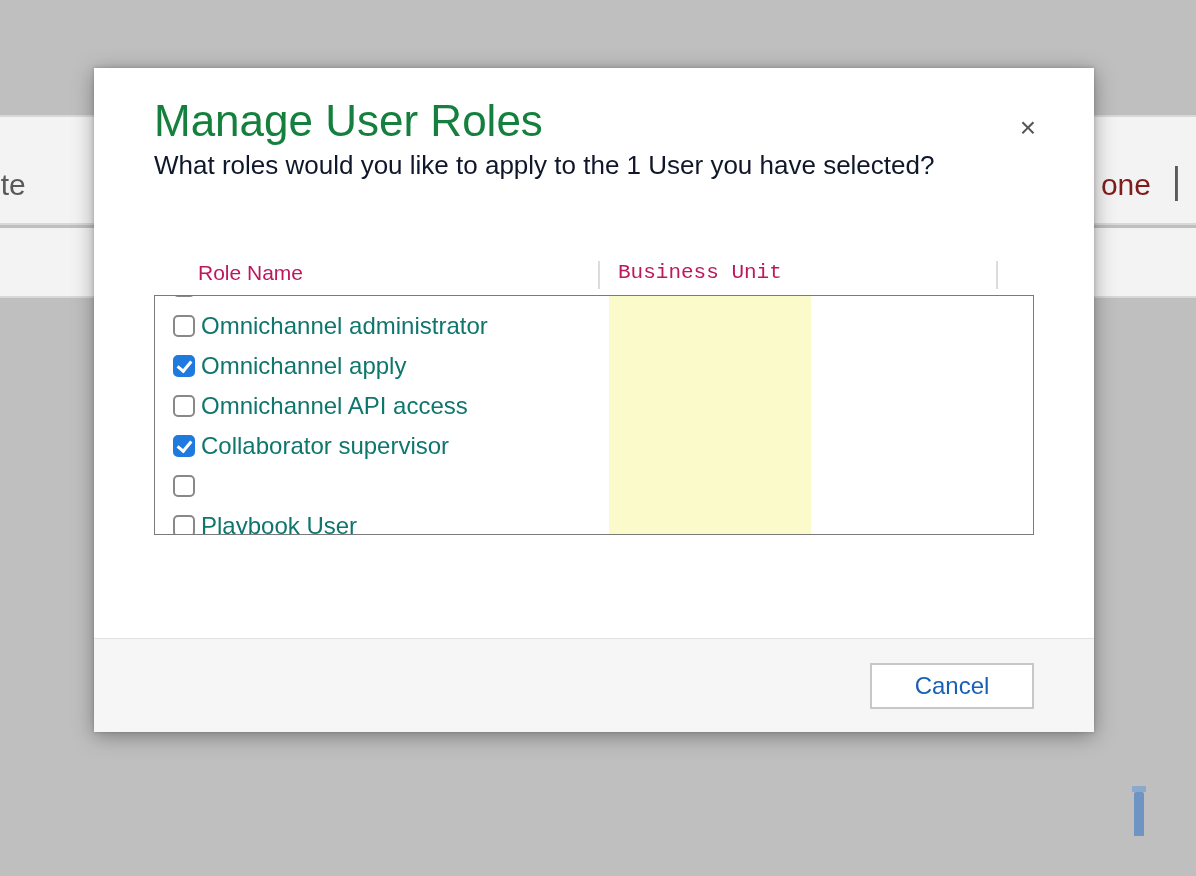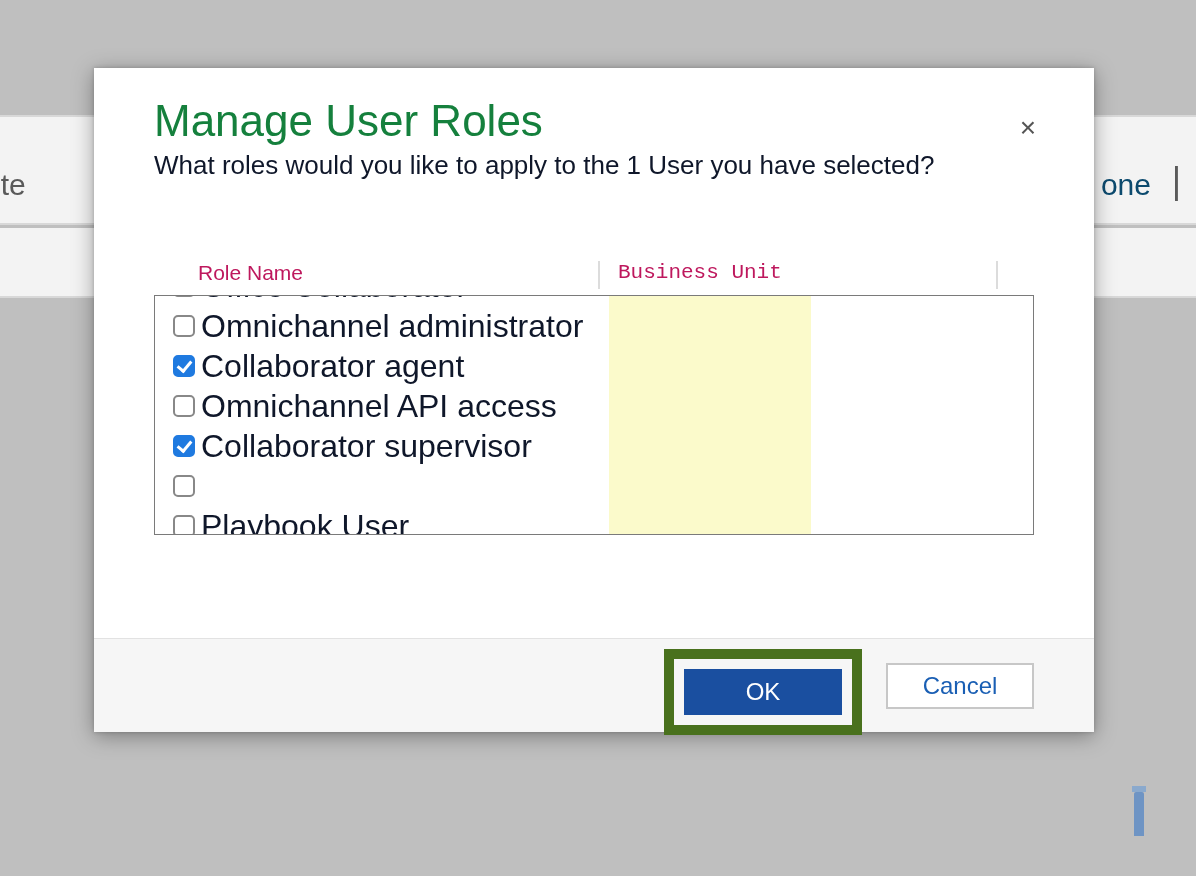--- a/index.html
+++ b/index.html
@@ -29,21 +29,21 @@
   }
   .bg-left-text {
     position: absolute;
     top: 168px; left: -6px;
     color: #5a5a5a;
     font-size: 30px;
   }
   .bg-right-text {
     position: absolute;
     top: 168px; right: 45px;
-    color: #0c4a6e;
+    color: #7f1d1d;
     font-size: 30px;
   }
   .bg-right-sep {
     position: absolute;
     top: 160px; right: 15px;
     color: #5a5a5a;
     font-size: 36px;
   }
 
   .modal {
@@ -156,22 +156,22 @@
   .cb.checked::after {
     content: "";
     position: absolute;
     left: 5px; top: 1px;
     width: 6px; height: 11px;
     border: solid #fff;
     border-width: 0 3px 3px 0;
     transform: rotate(40deg);
   }
   .role-label {
-    font-size: 32px;
-    color: #0f172a;
+    font-size: 24px;
+    color: #0f766e;
   }
 
   .modal-footer {
     position: absolute;
     bottom: 0; left: 0; right: 0;
     height: 94px;
     background: #f6f6f6;
     border-top: 1px solid #e2e2e2;
     display: flex;
     align-items: center;
@@ -191,21 +191,21 @@
   .btn-ok {
     width: 158px;
     height: 46px;
     background: #1a4fa0;
     color: #fff;
     font-size: 24px;
     border: none;
     cursor: pointer;
   }
   .btn-cancel {
-    width: 148px;
+    width: 164px;
     height: 46px;
     background: #fff;
     color: #1a5fb4;
     font-size: 24px;
     border: 2px solid #c7c7c7;
     cursor: pointer;
   }
 
   .corner-mark {
     position: absolute;
@@ -258,21 +258,21 @@
           <div class="row">
             <span class="cb"></span>
             <span class="role-label">Office Collaborator</span>
           </div>
           <div class="row">
             <span class="cb"></span>
             <span class="role-label">Omnichannel administrator</span>
           </div>
           <div class="row">
             <span class="cb checked"></span>
-            <span class="role-label">Collaborator agent</span>
+            <span class="role-label">Omnichannel apply</span>
           </div>
           <div class="row">
             <span class="cb"></span>
             <span class="role-label">Omnichannel API access</span>
           </div>
           <div class="row">
             <span class="cb checked"></span>
             <span class="role-label">Collaborator supervisor</span>
           </div>
           <div class="row">
@@ -280,20 +280,17 @@
           </div>
           <div class="row">
             <span class="cb"></span>
             <span class="role-label">Playbook User</span>
           </div>
         </div>
     </div>
   </div>
 
   <div class="modal-footer">
-    <span class="ok-wrap">
-      <button class="btn-ok">OK</button>
-    </span>
     <button class="btn-cancel">Cancel</button>
   </div>
 </div>
 
 <div class="corner-mark"></div>
 
 </body></html>

